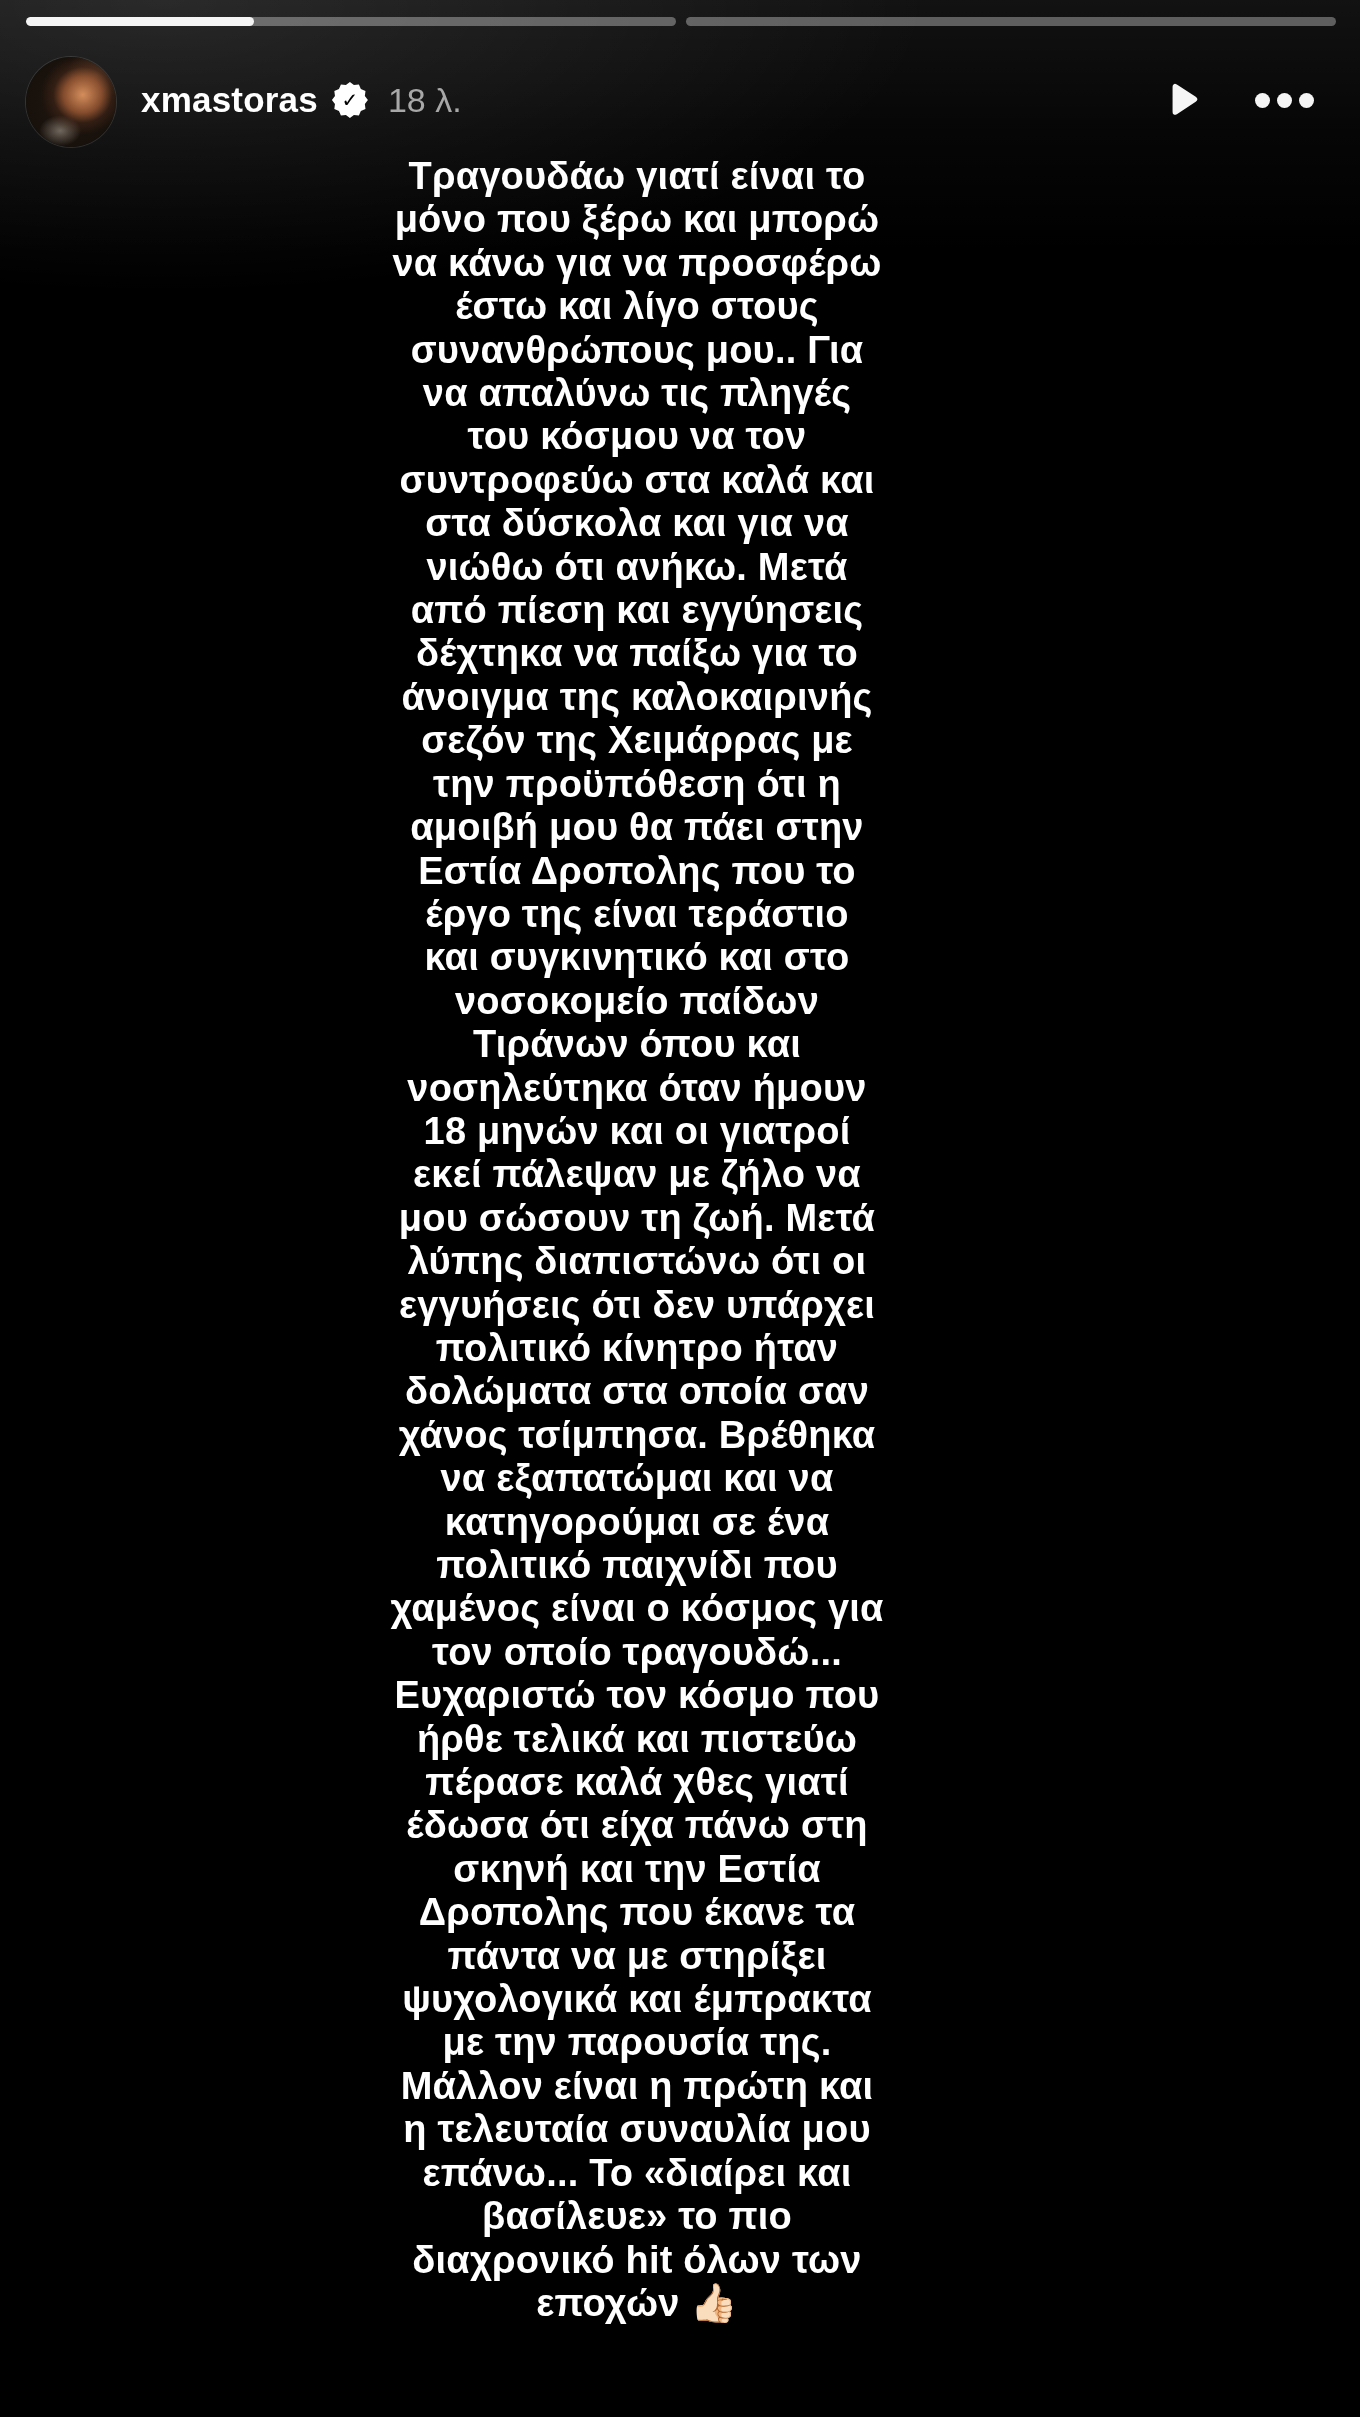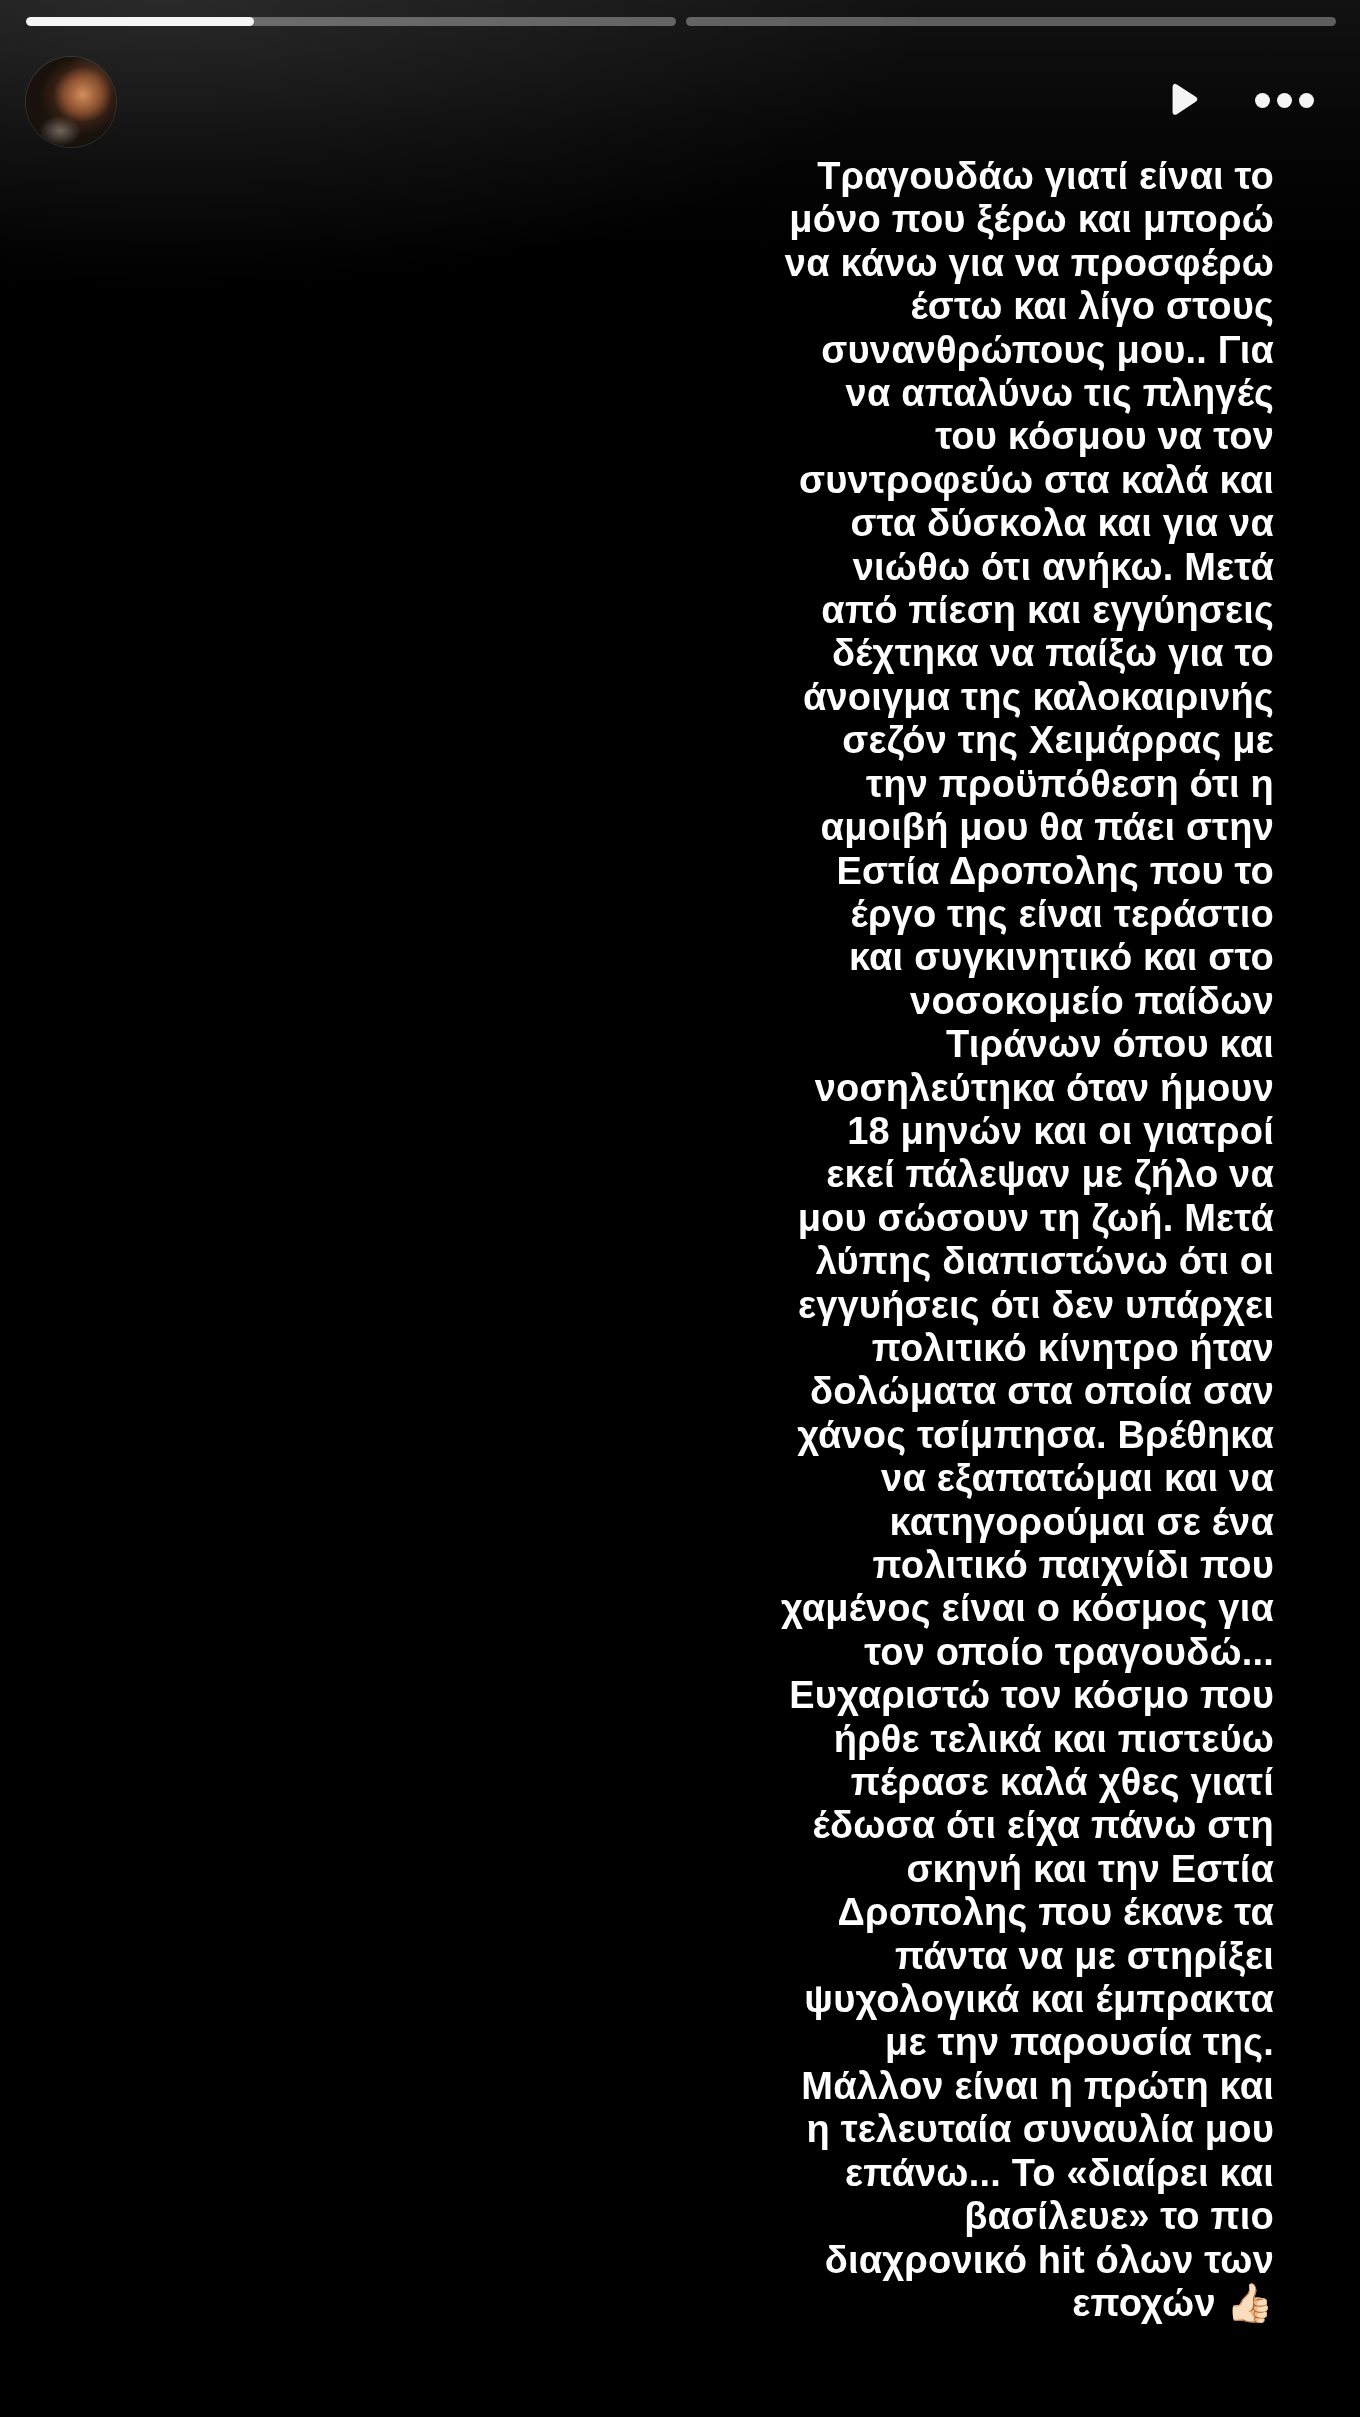--- a/index.html
+++ b/index.html
@@ -50,21 +50,21 @@
   .time{color:#a8a8a8;font-size:34px;font-weight:400;margin-left:20px;}
   .actions{
     position:absolute;right:46px;top:0;height:96px;display:flex;align-items:center;gap:52px;
   }
   .play-btn svg{display:block;width:44px;height:48px;fill:#f5f5f5;}
   .more-btn{display:flex;gap:7px;align-items:center;height:96px;}
   .dot{width:15px;height:15px;border-radius:50%;background:#f5f5f5;}
   
   .story-text{
     position:absolute;top:155px;left:0;width:1274px;
-    text-align:right;white-space:pre-line;
+    text-align:center;white-space:pre-line;
     color:#ffffff;font-size:38px;font-weight:700;line-height:43.4px;letter-spacing:.2px;
   }
 </style>
 </head>
 <body>
 
 <div class="stage">
 
   <div class="top-gradient"></div>
 
@@ -72,20 +72,25 @@
     <div class="progress-track">
       <div class="progress-fill" style="width: 35%;"></div>
     </div>
     <div class="progress-track">
       <div class="progress-fill" style="width: 0%;"></div>
     </div>
   </div>
 
   <div class="header">
     <div class="avatar"></div>
+    <div class="name-row">
+      <span class="username">xmastoras</span>
+      <span class="badge">✓</span>
+      <span class="time">18 λ.</span>
+    </div>
     <div class="actions">
       <div class="play-btn">
         <svg viewBox="0 0 24 24">
           <path d="M8.2 4.8 Q8.2 3.6 9.3 4.2 L19.6 10.9 Q20.7 11.6 19.6 12.3 L9.3 19.1 Q8.2 19.7 8.2 18.5 Z" stroke="#f5f5f5" stroke-width="1.6" stroke-linejoin="round"></path>
         </svg>
       </div>
       <div class="more-btn">
         <span class="dot"></span>
         <span class="dot"></span>
         <span class="dot"></span>

